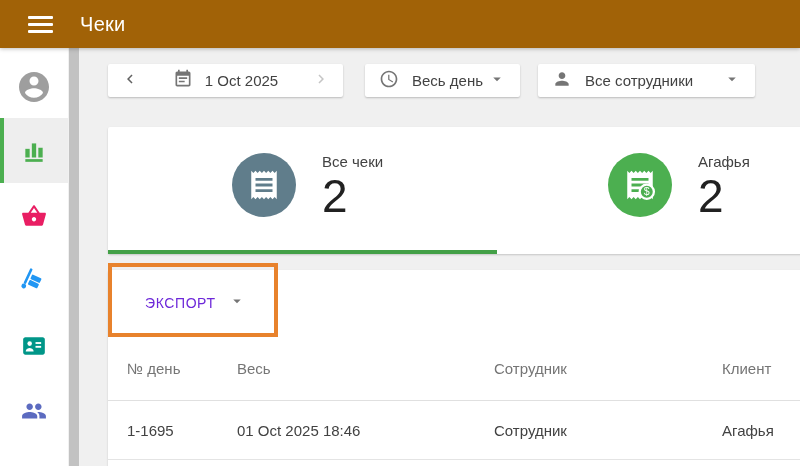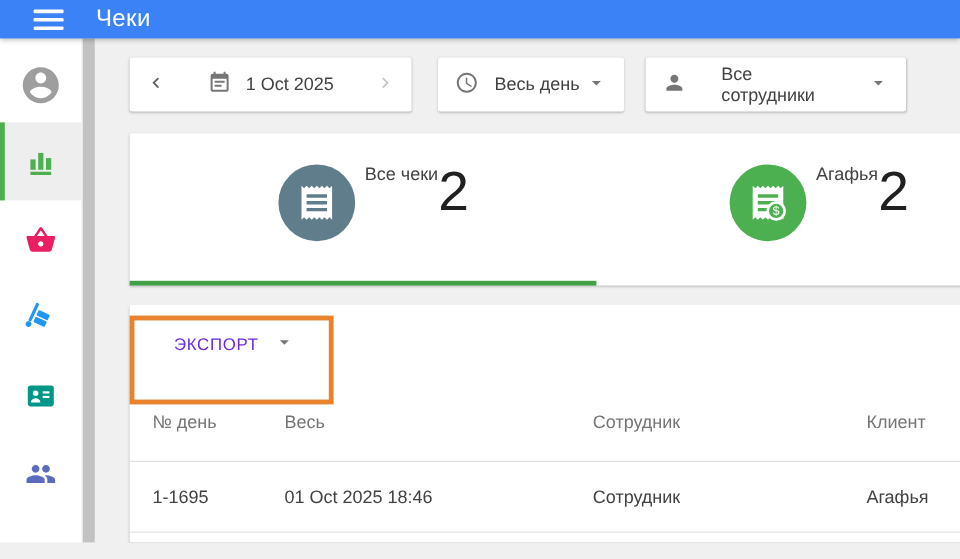--- a/index.html
+++ b/index.html
@@ -1,61 +1,61 @@
 <!DOCTYPE html>
 <html><head>
 <meta charset="utf-8">
 <style>
   * { margin:0; padding:0; box-sizing:border-box; }
   html,body { width:800px; height:466px; overflow:hidden; }
   body { font-family:"Liberation Sans", sans-serif; background:#f0f0f0; }
   .app { position:relative; width:800px; height:466px; overflow:hidden; background:#f0f0f0; }
 
   
-  .topbar { position:relative; z-index:6; height:32px; background:#3b82f6; display:flex; align-items:center;
+  .topbar { position:relative; z-index:6; height:48px; background:#a16207; display:flex; align-items:center;
             box-shadow:0 1px 4px rgba(0,0,0,.25); }
   .hamburger { margin-left:28px; width:25px; cursor:pointer; }
   .hamburger span { display:block; height:3px; background:#fff; border-radius:1px; margin:4px 0; }
   .topbar h1 { margin-left:27px; font-size:20px; font-weight:500; color:#fff; letter-spacing:.3px; }
 
   
   .shell { display:flex; height:420px; }
   .sidebar { width:68px; background:#fff; display:flex; flex-direction:column; }
   .side-item { height:65px; display:flex; align-items:center; justify-content:center; cursor:pointer; }
   .side-item.first { margin-top:8px; height:62px; }
   .side-item.active { background:#eeeeee; border-left:4px solid #4CAF50; padding-right:4px; }
   .side-item svg { display:block; }
   .v-scroll { width:12px; background:#f1f1f1; position:relative; }
   .v-scroll .thumb { position:absolute; top:0; left:1px; width:10px; height:100%; background:#c2c2c2; }
 
   .main { position:relative; flex:1; background:#f0f0f0; overflow:hidden; }
 
   
   .filters { position:absolute; top:16px; left:28px; display:flex; }
-  .btn { background:#fff; height:45px; border-radius:2px; display:flex; align-items:center;
+  .btn { background:#fff; height:33px; border-radius:2px; display:flex; align-items:center;
          box-shadow:0 1px 2px rgba(0,0,0,.22); font-size:15px; color:#424242; cursor:pointer; }
   .date-btn { width:235px; padding:0 13px; }
   .date-mid { display:flex; align-items:center; margin:0 auto; }
   .date-mid .txt { margin-left:12px; }
   .time-btn { width:155px; margin-left:22px; padding:0 14px;justify-content:space-between; }
-  .emp-btn  { width:217px; margin-left:18px; padding:0 14px;gap:16px; }
+  .emp-btn  { width:217px; margin-left:18px; padding:0 14px; }
   .btn .lbl { margin-left:13px; }
   .btn .caret { margin-left:auto; }
 
   
   .summary { position:absolute; left:28px; top:79px; width:740px; height:127px; background:#fff;
              border-radius:2px; box-shadow:0 1px 2px rgba(0,0,0,.18); }
   .indicator { position:absolute; left:0; bottom:0; width:389px; height:4px; background:#43A047; }
   .stat { position:absolute; top:26px; display:flex; cursor:pointer; }
   .stat.s1 { left:124px; }
   .stat.s2 { left:500px; }
   .circle { width:64px; height:64px; border-radius:50%; display:flex; align-items:center; justify-content:center; }
   .circle.allreceipts { background:#607D8B; }
   .circle.sales { background:#4CAF50; }
-  .stat-text { margin-left:8px; display:flex; padding-top:0;text-align:right; }
+  .stat-text { margin-left:26px; display:flex; flex-direction:column; padding-top:0; }
   .stat-label { font-size:15px; color:#424242; margin-bottom:4px; }
   .stat-value { font-size:46px; line-height:44px; color:#212121; font-weight:400; }
 
   
   .table-card { position:absolute; left:28px; top:222px; width:740px; height:198px; background:#fff;
                 border-radius:2px; box-shadow:0 1px 2px rgba(0,0,0,.18); }
   .toolbar { height:66px; display:flex; align-items:center; padding-left:37px; }
   .export-btn { display:flex; align-items:center; cursor:pointer; }
   .export-lbl { font-size:14px; font-weight:500; letter-spacing:.6px; color:#6d28d9; }
   .export-btn .caret { margin-left:12px; }

